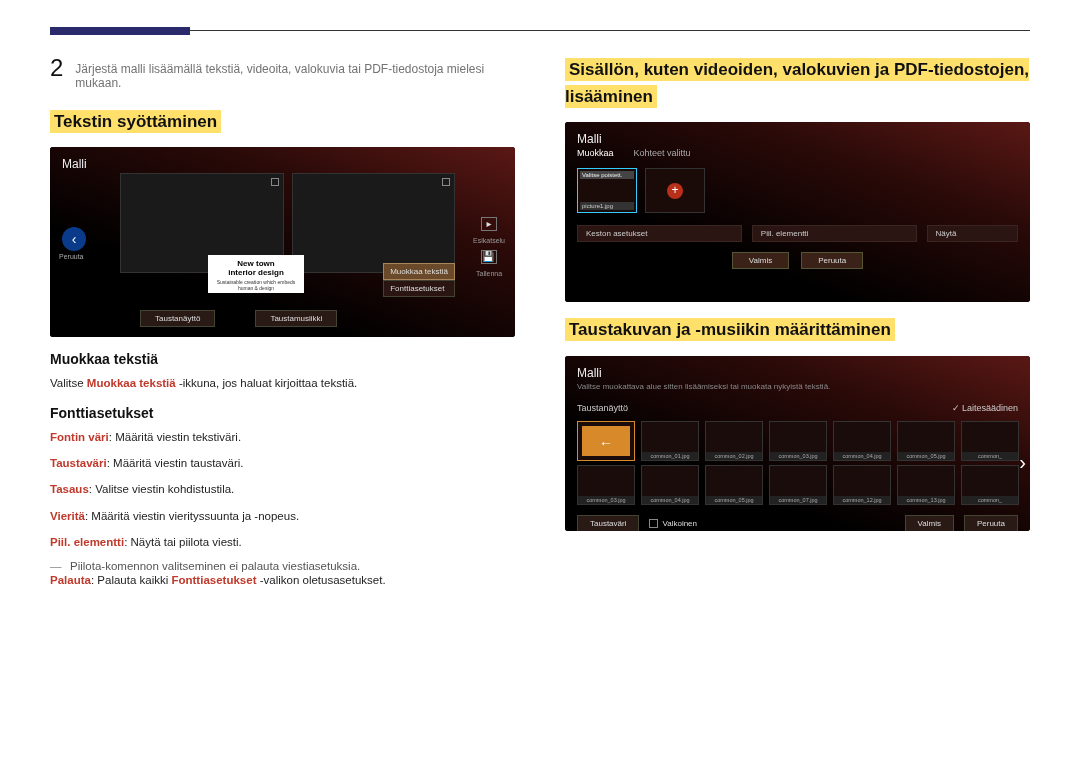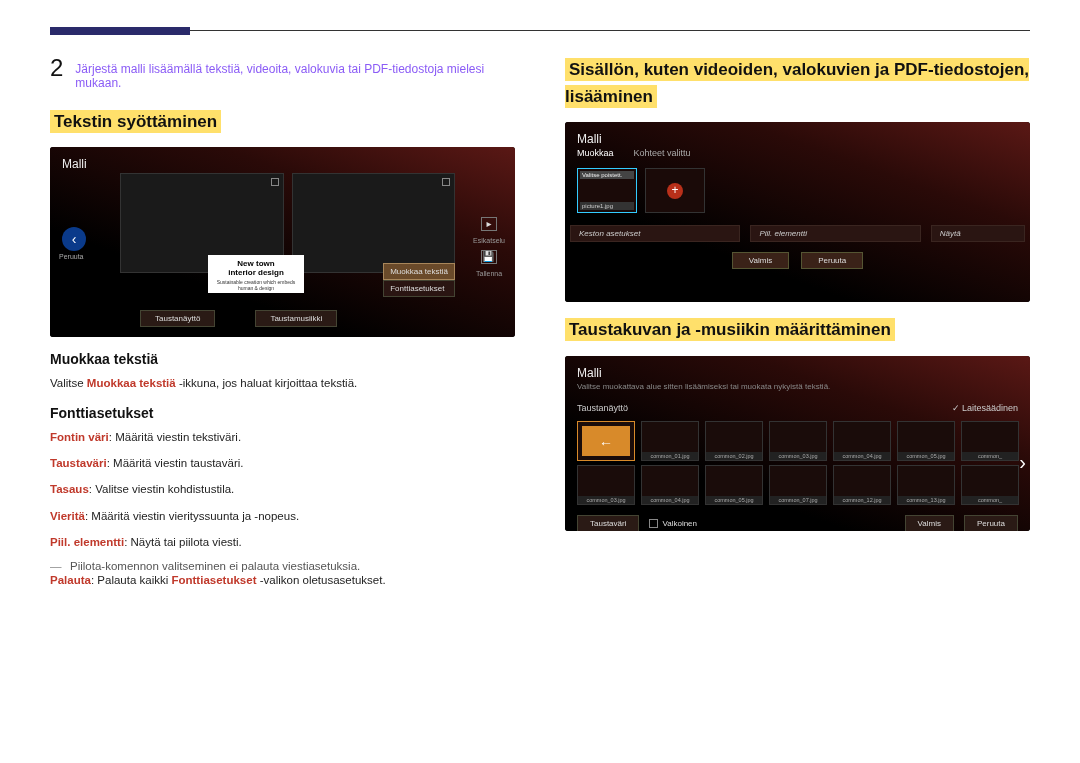--- a/index.html
+++ b/index.html
@@ -34,21 +34,21 @@
   margin-bottom: 18px;
 }
 .step-num {
   font-size: 24px;
   font-weight: 400;
   color: #111;
   line-height: 1;
 }
 .step-text {
   font-size: 12px;
-  color: #8b5cf6;
+  color: #737373;
   padding-top: 6px;
 }
 .hilite {
   display: inline;
   background: #ffe06b;
   font-size: 17px;
   font-weight: 700;
   color: #111;
   padding: 2px 4px;
   line-height: 1.6;
@@ -253,23 +253,22 @@
   width: 16px; height: 16px;
   border-radius: 50%;
   background: #b8301a;
   color: #fff;
   font-size: 12px;
   text-align: center;
   line-height: 15px;
 }
 .m2 .mrow {
   display: flex;
-  padding: 2px 5px;
+  padding: 2px 12px;
   gap: 10px;
-  font-style: italic;
 }
 .m2 .mcell {
   flex: 1;
   background: #2a1512;
   border: 1px solid #3a2520;
   font-size: 8px;
   padding: 3px 8px;
   color: #ccc;
 }
 .m2 .mbtns {

